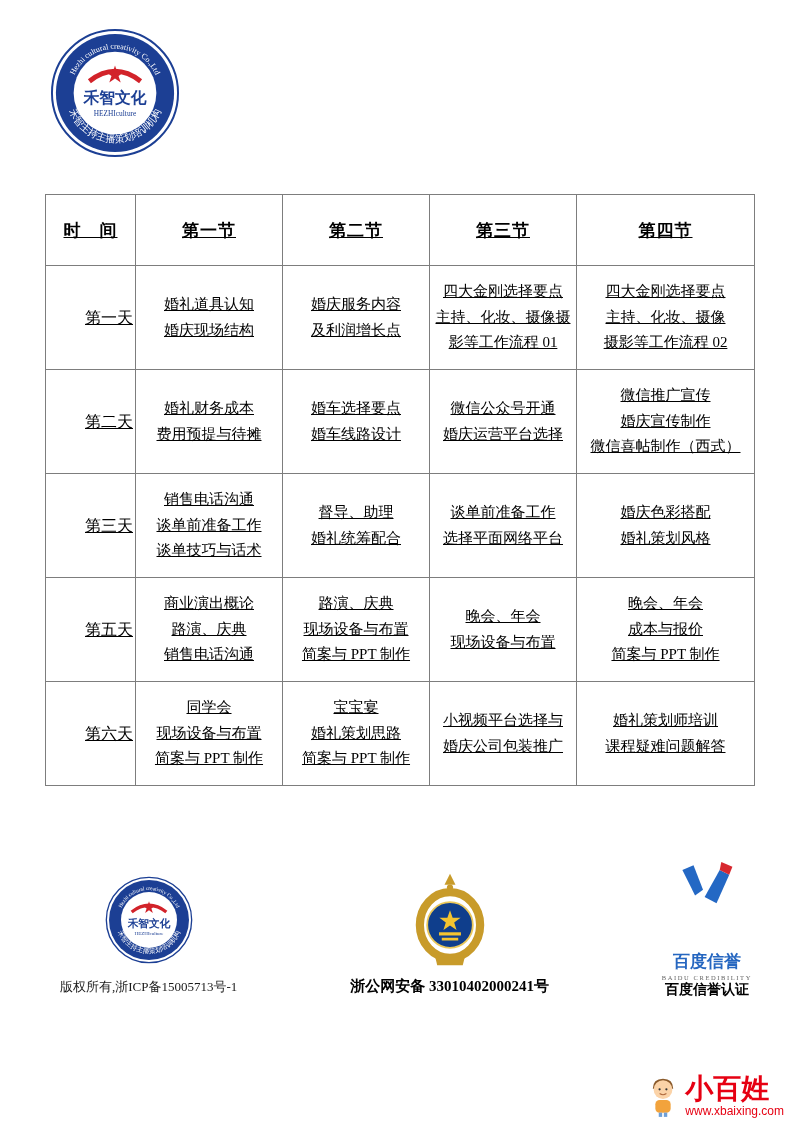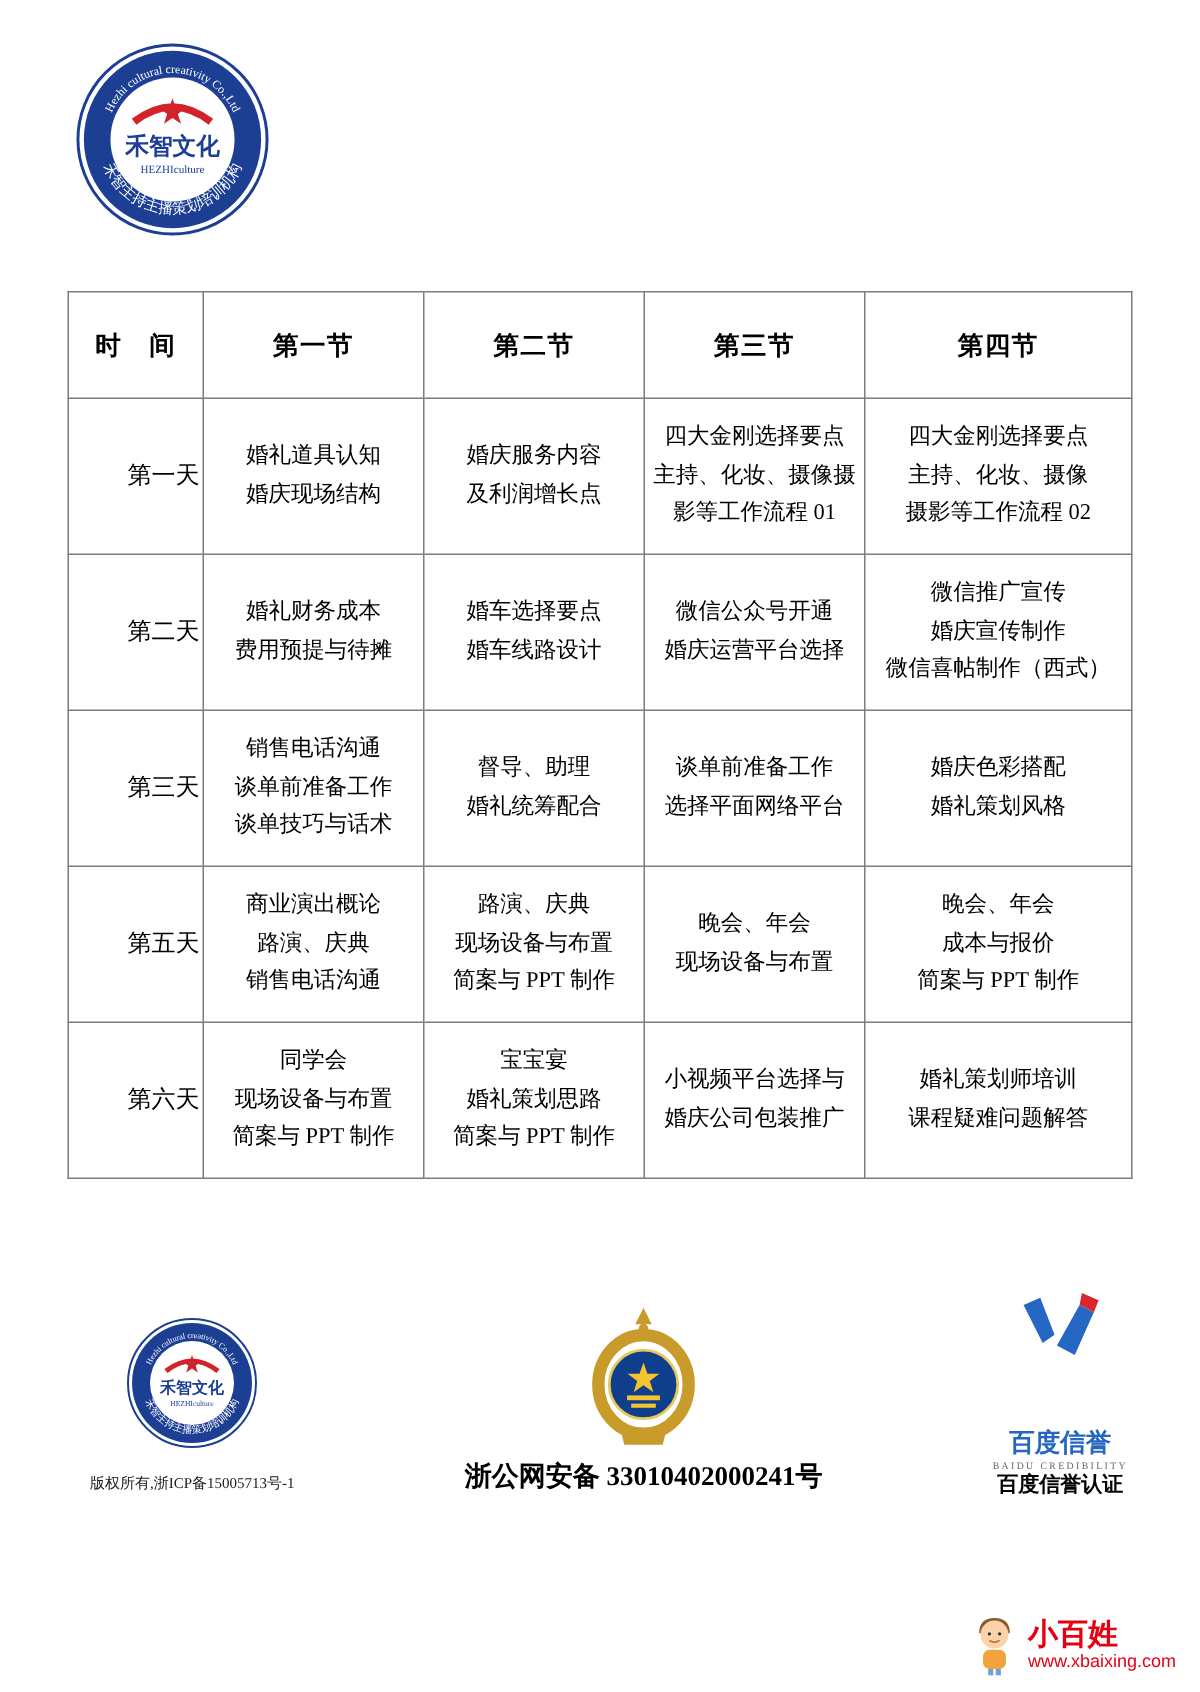--- a/index.html
+++ b/index.html
@@ -7,47 +7,47 @@
         font-family:"Liberation Serif","DejaVu Serif",serif;color:#000;}
 
   
   .header{display:flex;align-items:center;padding:28px 40px 0 50px;}
   .logo-wrap{width:130px;height:130px;flex:0 0 auto;}
   .logo-wrap svg{width:100%;height:100%;display:block;}
   .page-title{flex:1;text-align:center;font-size:45px;font-weight:bold;letter-spacing:1px;
               padding-right:28px;margin-top:6px;}
 
   
-  table.course{width:710px;margin:36px auto 0;border-collapse:collapse;table-layout:fixed;}
+  table.course{width:710px;margin:36px auto 0;border-collapse:collapse;table-layout:fixed;text-decoration:underline;}
   .course col.time{width:90px}
   .course col.c{width:147px}
   .course col.last{width:178px}
   .course th,.course td{border:1px solid #7d7d7d;text-align:center;vertical-align:middle;
                         white-space:pre-line;padding:4px 2px;}
   .course th{height:62px;font-size:17px;font-weight:bold;letter-spacing:1px;}
   .course td{height:95px;font-size:15px;line-height:1.72;}
   .course td.day{font-size:16px;text-align:right;}
 
   
   .footer{margin-top:76px;display:flex;align-items:stretch;justify-content:space-between;
           padding:0 48px 0 60px;}
   .fcol{height:134px;display:flex;flex-direction:column;align-items:center;
         justify-content:space-between;}
   .fcol-art{flex:1;display:flex;flex-direction:column;align-items:center;justify-content:center;gap:2px;}
   .cap{white-space:nowrap;}
-  .cap-copyright{font-size:10px;color:#1a1a1a;}
-  .cap-police{font-size:18px;font-weight:bold;color:#000;}
+  .cap-copyright{font-size:13px;color:#1a1a1a;}
+  .cap-police{font-size:15px;font-weight:bold;color:#000;}
   .cap-baidu{font-size:14px;font-weight:bold;color:#000;}
   .baidu-cn{font-size:17px;font-weight:bold;color:#2566c0;line-height:1.1;margin-top:46px;}
   .baidu-en{font-size:6.5px;color:#666;letter-spacing:1.6px;}
 
   
   .watermark{position:absolute;right:16px;bottom:10px;display:flex;align-items:center;gap:5px;}
   .wm-text{display:flex;flex-direction:column;align-items:flex-start;line-height:1.1;}
-  .wm-name{font-size:20px;font-weight:bold;color:#e60012;
+  .wm-name{font-size:28px;font-weight:bold;color:#e60012;
            font-family:"Liberation Sans","DejaVu Sans",sans-serif;}
   .wm-url{font-size:12px;color:#e60012;font-family:"Liberation Sans","DejaVu Sans",sans-serif;text-align:center;}
 </style>
 </head>
 <body>
 
 <div class="page">
 
   <div class="header">
     <div class="logo-wrap">

